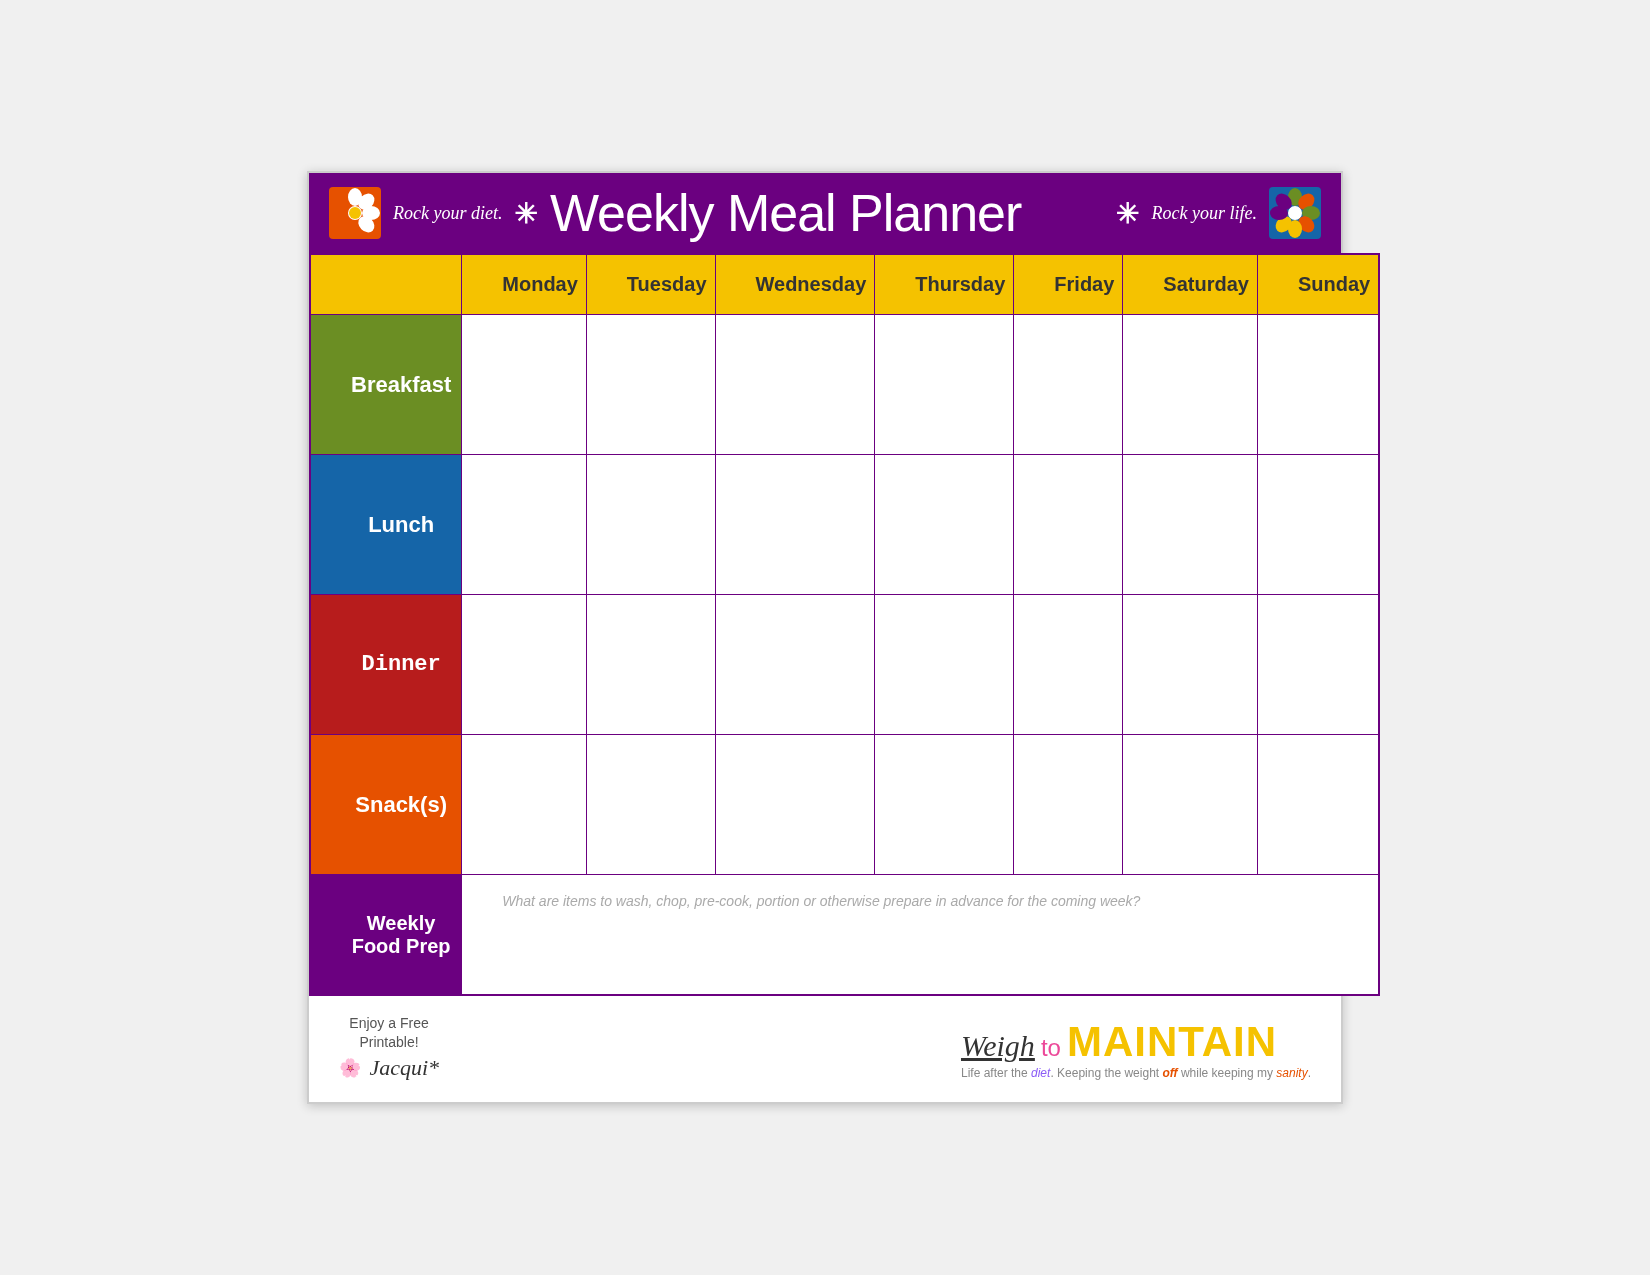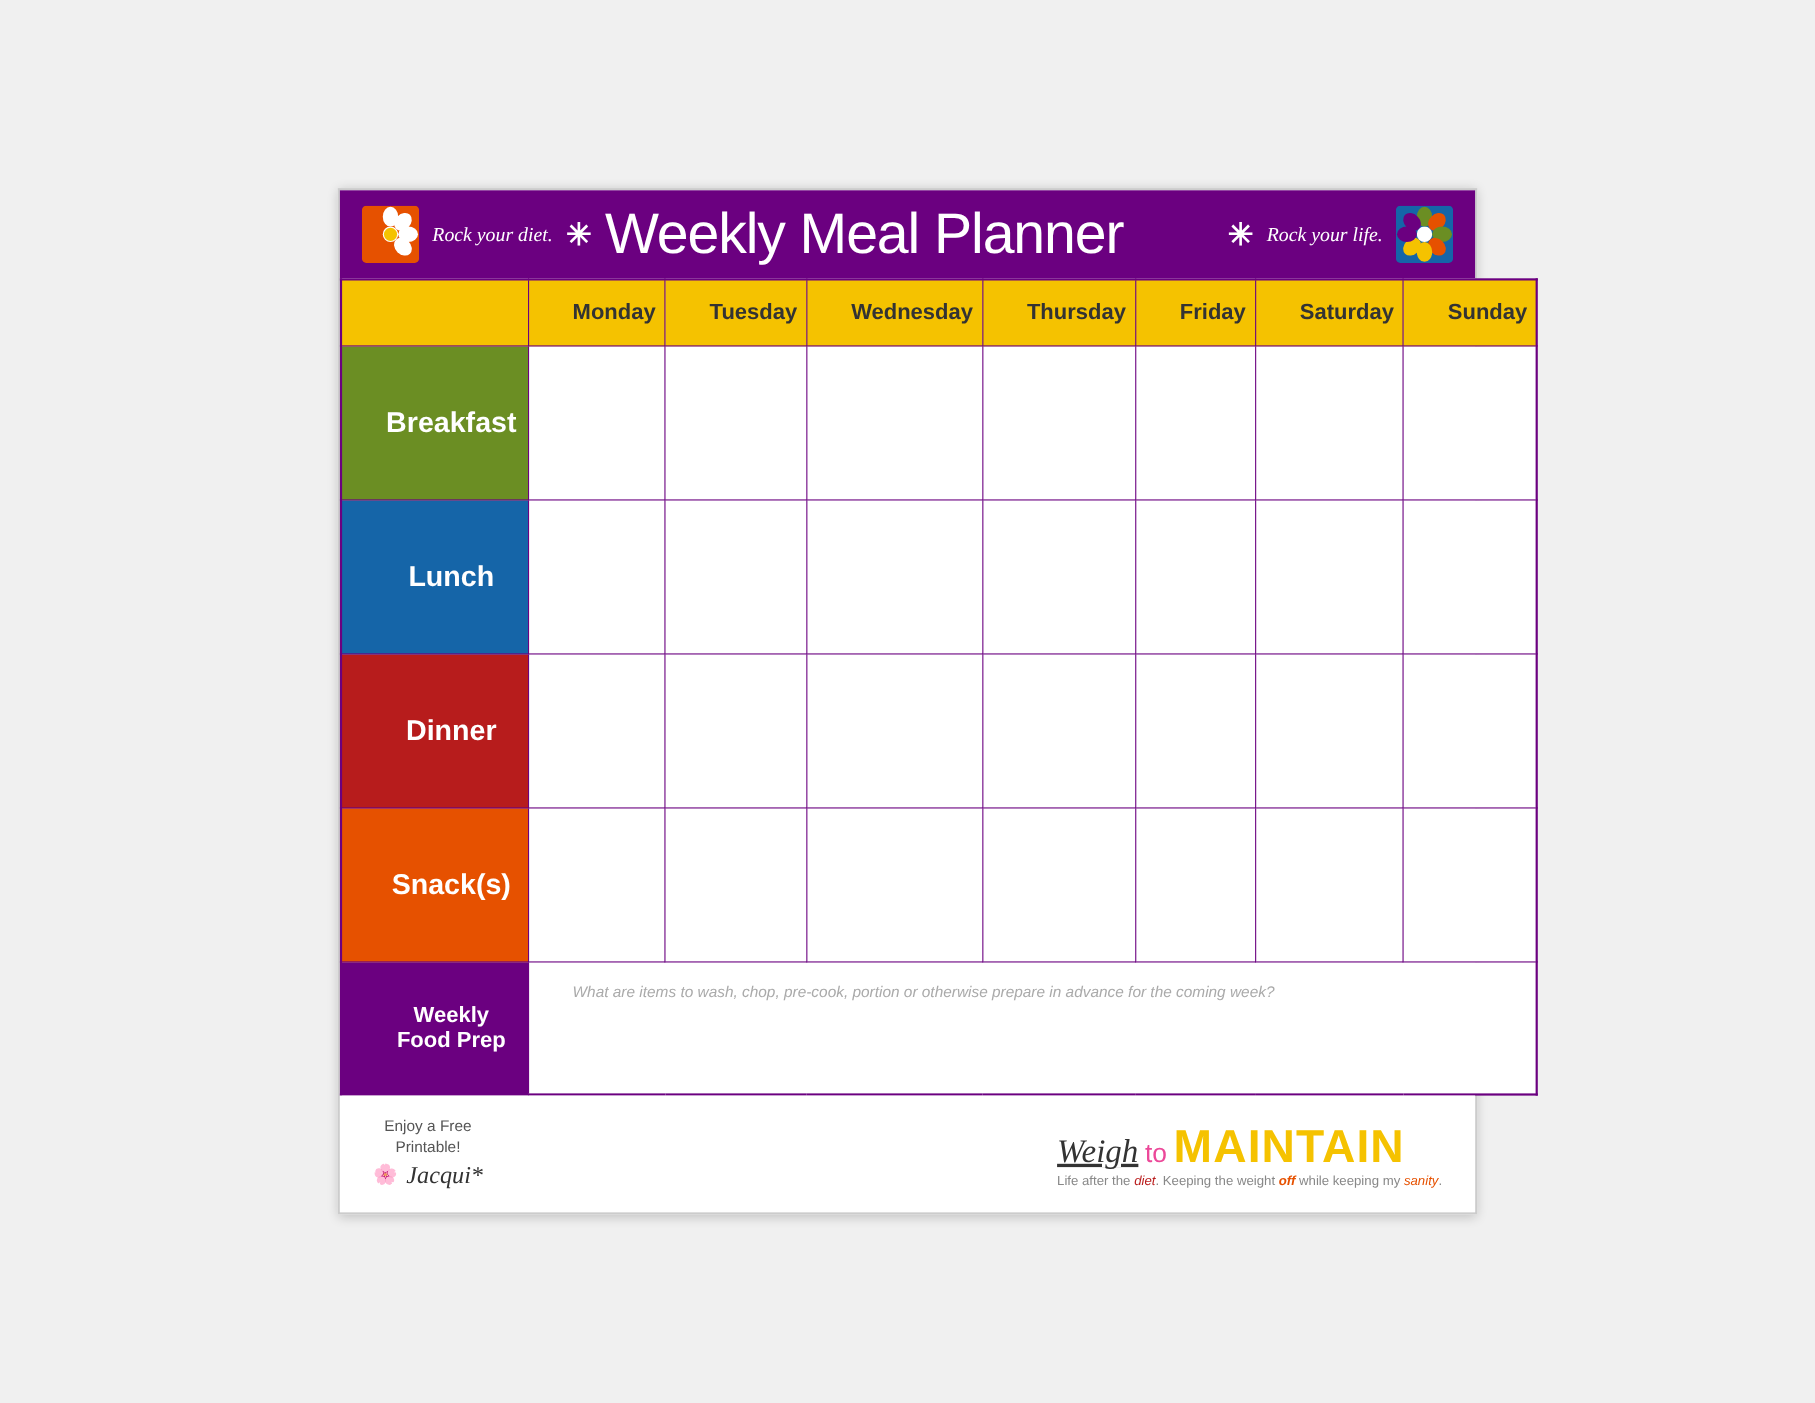--- a/index.html
+++ b/index.html
@@ -76,30 +76,30 @@
     }
     .corner-cell {
       background: #f5c200;
       width: 155px;
     }
 
     
     .row-label {
       text-align: center;
       color: white;
-      font-size: 26px;
+      font-size: 22px;
       font-weight: bold;
       font-family: 'Comic Sans MS', cursive, sans-serif;
       padding: 10px;
       vertical-align: middle;
       width: 155px;
     }
     .breakfast-label { background: #6b8e23; }
     .lunch-label { background: #1565a8; }
-    .dinner-label { background: #b71c1c; }
+    .dinner-label { background: #b71c1c; font-family: Liberation Mono, monospace; }
     .snacks-label { background: #e65100; }
     .weekly-prep-label { background: #6b0080; font-size: 20px; }
 
     
     .content-cell {
       background: white;
       padding: 8px;
       height: 140px;
       vertical-align: top;
     }
@@ -164,21 +164,21 @@
     .weigh-maintain {
       color: #f5c200;
       font-weight: 900;
       font-size: 42px;
       letter-spacing: 1px;
     }
     .footer-tagline {
       font-size: 12px;
       color: #888;
     }
-    .footer-tagline .diet { color: #b91c1c; font-style: italic; }
+    .footer-tagline .diet { color: #8b5cf6; font-style: italic; }
     .footer-tagline .off { color: #e65100; font-style: italic; font-weight: bold; }
     .footer-tagline .sanity { color: #e65100; font-style: italic; }
   </style>
 </head>
 <body>
 
 <div class="page-wrapper">
 
   <div class="header">
 

